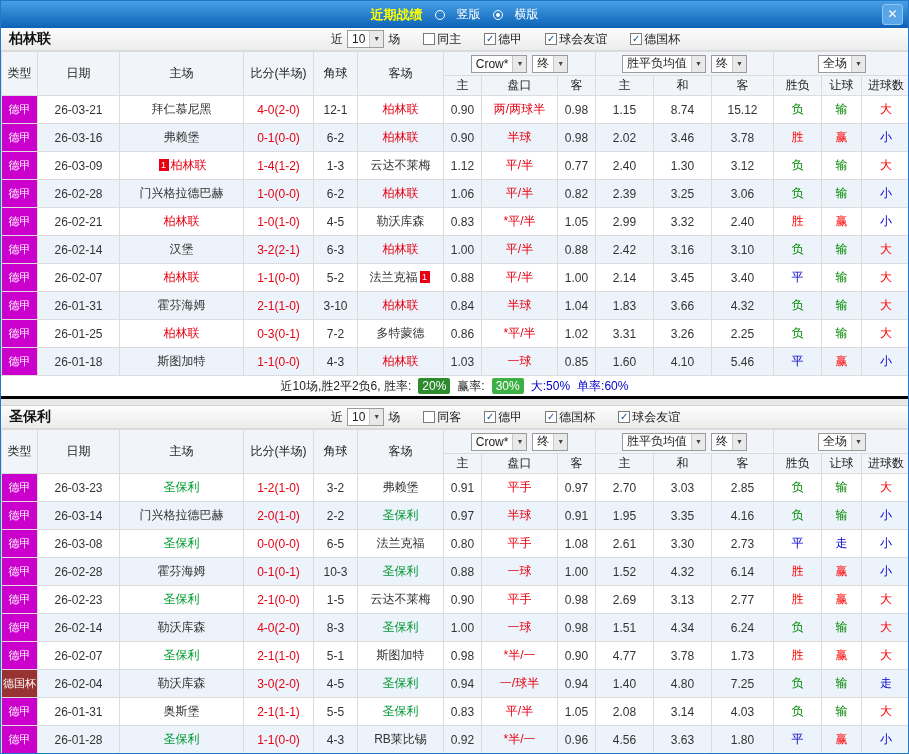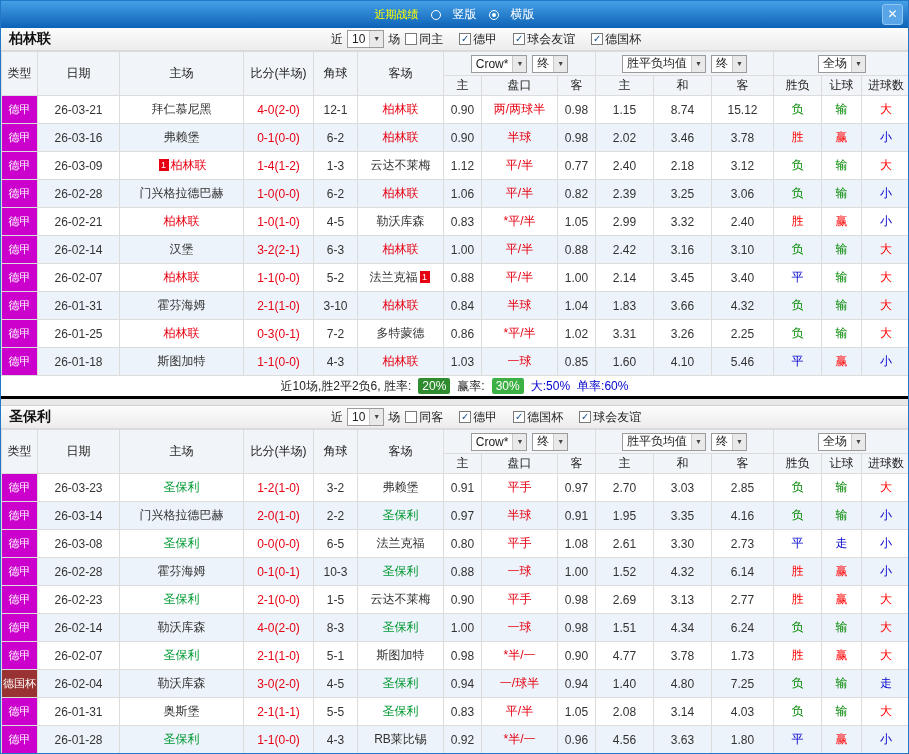--- a/index.html
+++ b/index.html
@@ -4,37 +4,37 @@
 <style>
   *{box-sizing:border-box;margin:0;padding:0}
   html,body{width:909px;height:754px;overflow:hidden;background:#fff;
     font-family:"Liberation Sans","DejaVu Sans",sans-serif;}
   [data-interactable="true"]{cursor:pointer}
   .widget{width:909px;height:754px;border:1px solid #2377c8;background:#fff;overflow:hidden}
 
   
   .titlebar{height:27px;background:linear-gradient(#46a0e6,#0d62b6);position:relative;
     display:flex;align-items:center;justify-content:center;gap:12px}
-  .tb-title{color:#ffff00;font-weight:normal;font-size:11px}
+  .tb-title{color:#ffff00;font-weight:bold;font-size:13px}
   .radio-wrap{display:inline-flex;align-items:center;gap:12px;color:#fff;font-size:12px}
   .radio{width:10px;height:10px;border:1px solid #fff;border-radius:50%;display:inline-block;position:relative}
   .radio.checked::after{content:"";position:absolute;left:2px;top:2px;width:4px;height:4px;background:#fff;border-radius:50%}
   .close{position:absolute;right:5px;top:3px;width:21px;height:21px;background:#58a6e8;border:1px solid #90c6f2;
     border-radius:3px;color:#fff;text-align:center;line-height:19px;font-size:12px;font-weight:bold}
 
   
   .section-head{height:23px;background:linear-gradient(#fcfcfc,#ececec);border-bottom:1px solid #d9d9d9;
     position:relative;display:flex;align-items:center}
   .team-name{font-size:14px;font-weight:bold;color:#111;margin-left:8px}
   .controls{position:absolute;left:330px;display:flex;align-items:center;gap:4px;font-size:12px;color:#222}
   .sel{display:inline-flex;align-items:center;border:1px solid #9b9b9b;background:#fff;height:18px;
     padding-left:4px;font-size:12px;gap:4px}
   .sel-arrow{font-size:7px;color:#444;background:#e9e9e9;border-left:1px solid #c8c8c8;height:16px;
     line-height:16px;padding:0 3px;display:inline-block}
-  .cb-group{display:inline-flex;gap:16px;margin-left:1px}
+  .cb-group{display:inline-flex;gap:23px;margin-left:19px}
   .cb-wrap{display:inline-flex;align-items:center;gap:2px}
   .cb{width:12px;height:12px;border:1px solid #7a7a7a;background:#fff;display:inline-flex;
     align-items:center;justify-content:center;font-size:10px;color:#16508f;font-weight:bold;line-height:1}
 
   
   table{width:100%;border-collapse:collapse;table-layout:fixed}
   th,td{border:1px solid #dcdcdc;text-align:center;font-size:12px;white-space:nowrap;overflow:hidden}
   thead th{background:#f1f4f8;font-weight:normal;color:#222}
   tr.filter-row th{height:24px}
   tr.sub-row th{height:20px}
@@ -219,21 +219,21 @@
             <td class="type-league" data-interactable="false">德甲</td>
             <td data-interactable="false">26-03-09</td>
             <td data-interactable="true"><span class="card-badge" data-interactable="false">1</span><span class="focus" data-interactable="false">柏林联</span></td>
             <td class="score" data-interactable="true">1-4(1-2)</td>
             <td data-interactable="false">1-3</td>
             <td data-interactable="true"><span data-interactable="false">云达不莱梅</span></td>
             <td data-interactable="false">1.12</td>
             <td class="line-cell" data-interactable="false">平/半</td>
             <td data-interactable="false">0.77</td>
             <td data-interactable="false">2.40</td>
-            <td data-interactable="false">2.18</td>
+            <td data-interactable="false">1.30</td>
             <td data-interactable="false">3.12</td>
             <td class="g" data-interactable="false">负</td>
             <td class="g" data-interactable="false">输</td>
             <td class="r" data-interactable="false">大</td>
           </tr>
           <tr data-interactable="false">
             <td class="type-league" data-interactable="false">德甲</td>
             <td data-interactable="false">26-02-28</td>
             <td data-interactable="true"><span data-interactable="false">门兴格拉德巴赫</span></td>
             <td class="score" data-interactable="true">1-0(0-0)</td>

